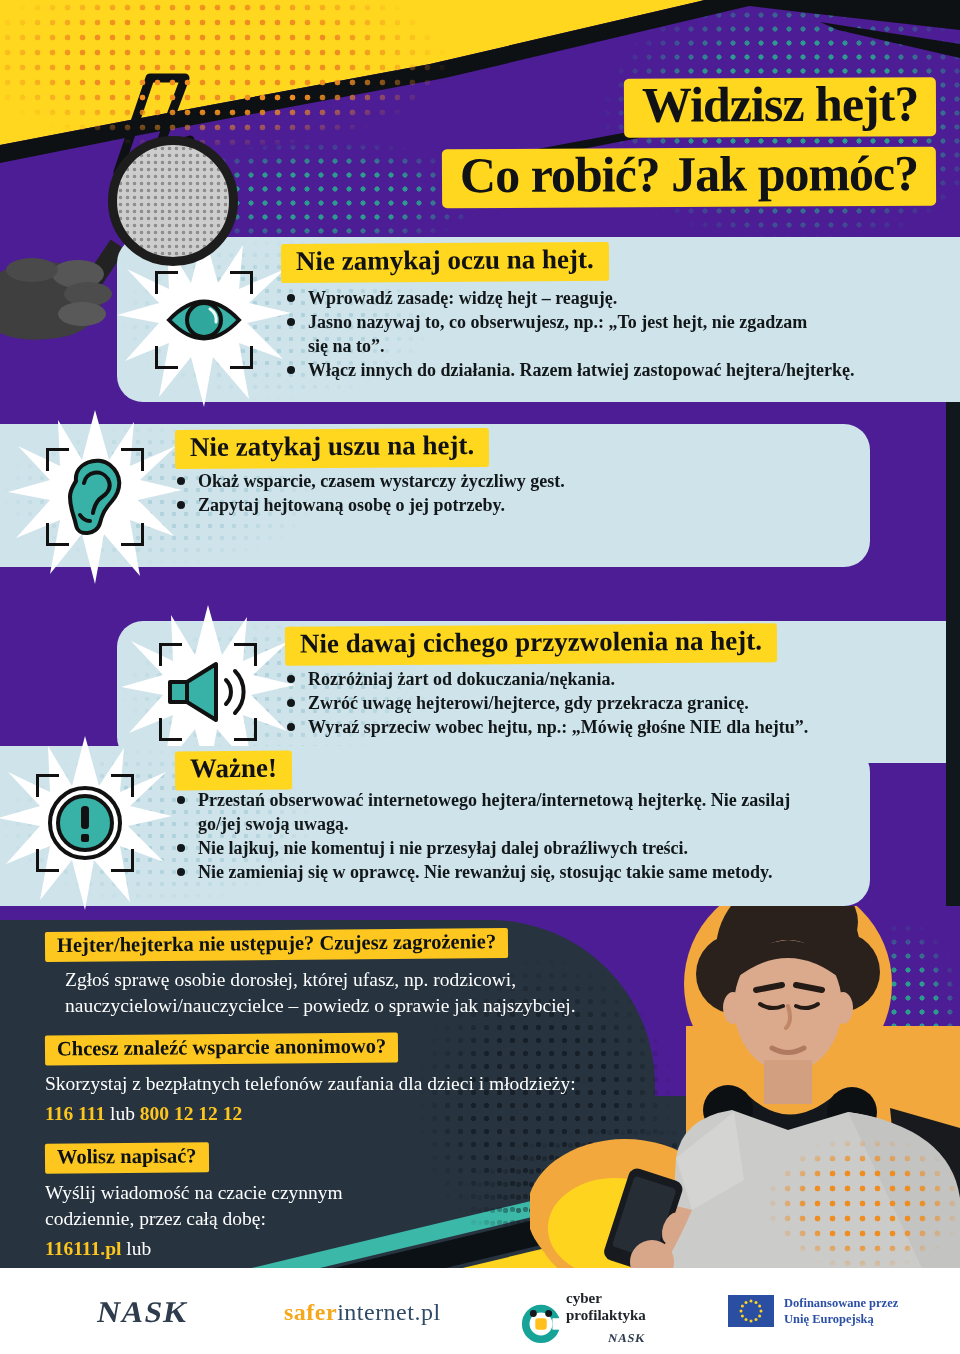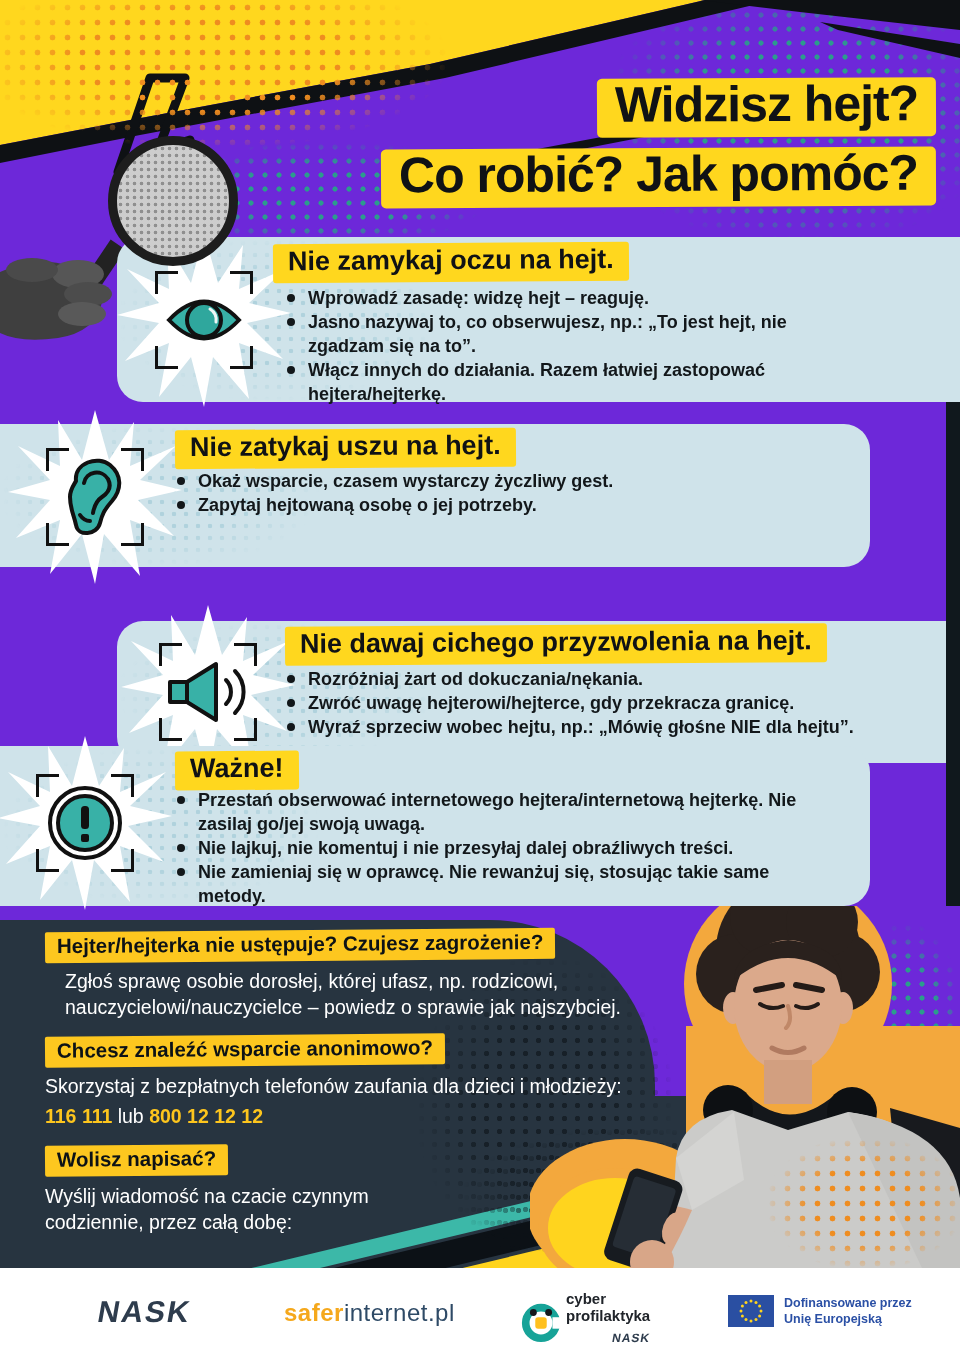--- a/index.html
+++ b/index.html
@@ -1,17 +1,17 @@
 <!DOCTYPE html>
 <html><head>
 <meta charset="utf-8">
 <style>
   html,body{margin:0;padding:0;background:#777;}
   .poster{position:relative;width:960px;height:1354px;margin:0 auto;overflow:hidden;
-    background:#6d28d9;font-family:Liberation Sans, sans-serif;}
+    background:#4c1d95;font-family:Liberation Serif, serif;}
   
   .dots{position:absolute;pointer-events:none;}
   .dots-teal{background-image:radial-gradient(#2c9b8d 2.3px,transparent 2.9px);background-size:14px 14px;}
   .dots-orange{background-image:radial-gradient(#ef8d20 2.6px,transparent 3.2px);background-size:15px 15px;}
   .dots-black{background-image:radial-gradient(#0d1419 2.4px,transparent 3px);background-size:13px 13px;}
   .dots-blue{background-image:radial-gradient(#a9cfda 2px,transparent 2.6px);background-size:12px 12px;}
   .fade{-webkit-mask-image:radial-gradient(closest-side,#000 55%,transparent 100%);
         mask-image:radial-gradient(closest-side,#000 55%,transparent 100%);}
   
   .header-art{position:absolute;left:0;top:0;z-index:2;}
@@ -29,21 +29,21 @@
   .panel{position:absolute;background:#cfe3ea;z-index:3;}
   .p1{left:117px;top:237px;width:843px;height:165px;border-radius:26px 0 0 26px;}
   .p2{left:0;top:424px;width:870px;height:143px;border-radius:0 26px 26px 0;}
   .p3{left:117px;top:621px;width:829px;height:142px;border-radius:26px 0 0 26px;}
   .p4{left:0;top:746px;width:870px;height:160px;border-radius:0 26px 26px 0;}
   .edge-strip{position:absolute;left:946px;top:402px;width:14px;height:504px;background:#10181d;z-index:2;}
   .pdots{left:0;top:0;width:320px;height:100%;opacity:.8;}
   .heading{position:absolute;z-index:2;}
   .heading span{display:inline-block;background:#ffd71e;color:#101215;font-weight:bold;
     font-size:27px;padding:2px 15px 6px;border-radius:3px;transform:rotate(-.4deg);}
-  .p1 .heading{left:156px;top:6px;} .p2 .heading{left:175px;top:5px;}
+  .p1 .heading{left:164px;top:6px;} .p2 .heading{left:175px;top:5px;}
   .p3 .heading{left:168px;top:4px;} .p4 .heading{left:175px;top:5px;}
   .bullets{position:absolute;margin:0;padding:0;list-style:none;z-index:2;}
   .p1 .bullets{left:168px;top:49px;} .p2 .bullets{left:175px;top:45px;}
   .p3 .bullets{left:168px;top:46px;} .p4 .bullets{left:175px;top:42px;}
   .bullets li{position:relative;padding-left:23px;font-size:18px;font-weight:600;
     color:#12171a;line-height:24px;max-width:660px;}
   .bullets li::before{content:"";position:absolute;left:2px;top:8px;width:8px;height:8px;
     border-radius:50%;background:#12171a;}
   .p1 .bullets li:nth-child(2){max-width:520px;} .p1 .bullets li:nth-child(3){max-width:570px;}
   .p2 .bullets li:nth-child(1){max-width:545px;}
@@ -278,20 +278,24 @@
       <p style="max-width:575px;margin-left:20px;">Zgłoś sprawę osobie dorosłej, której ufasz, np. rodzicowi, nauczycielowi/nauczycielce – powiedz o sprawie jak najszybciej.</p>
       <div class="help-q"><span>Chcesz znaleźć wsparcie anonimowo?</span></div>
       <p>Skorzystaj z bezpłatnych telefonów zaufania dla dzieci i młodzieży:</p>
       <p>
         <span class="gold">116 111</span>
         <span>lub</span>
         <span class="gold">800 12 12 12</span>
       </p>
       <div class="help-q"><span>Wolisz napisać?</span></div>
       <p class="narrow">Wyślij wiadomość na czacie czynnym codziennie, przez całą dobę:</p>
+      <p>
+        <span class="gold">116111.pl</span>
+        <span>lub</span>
+      </p>
 
     </div>
   </section>
 
   <footer class="footer">
     <div class="logo-nask">NASK</div>
     <div class="logo-safer">
       <span class="s1">safer</span><span class="s2">internet.pl</span>
     </div>
     <div class="logo-cyber">

